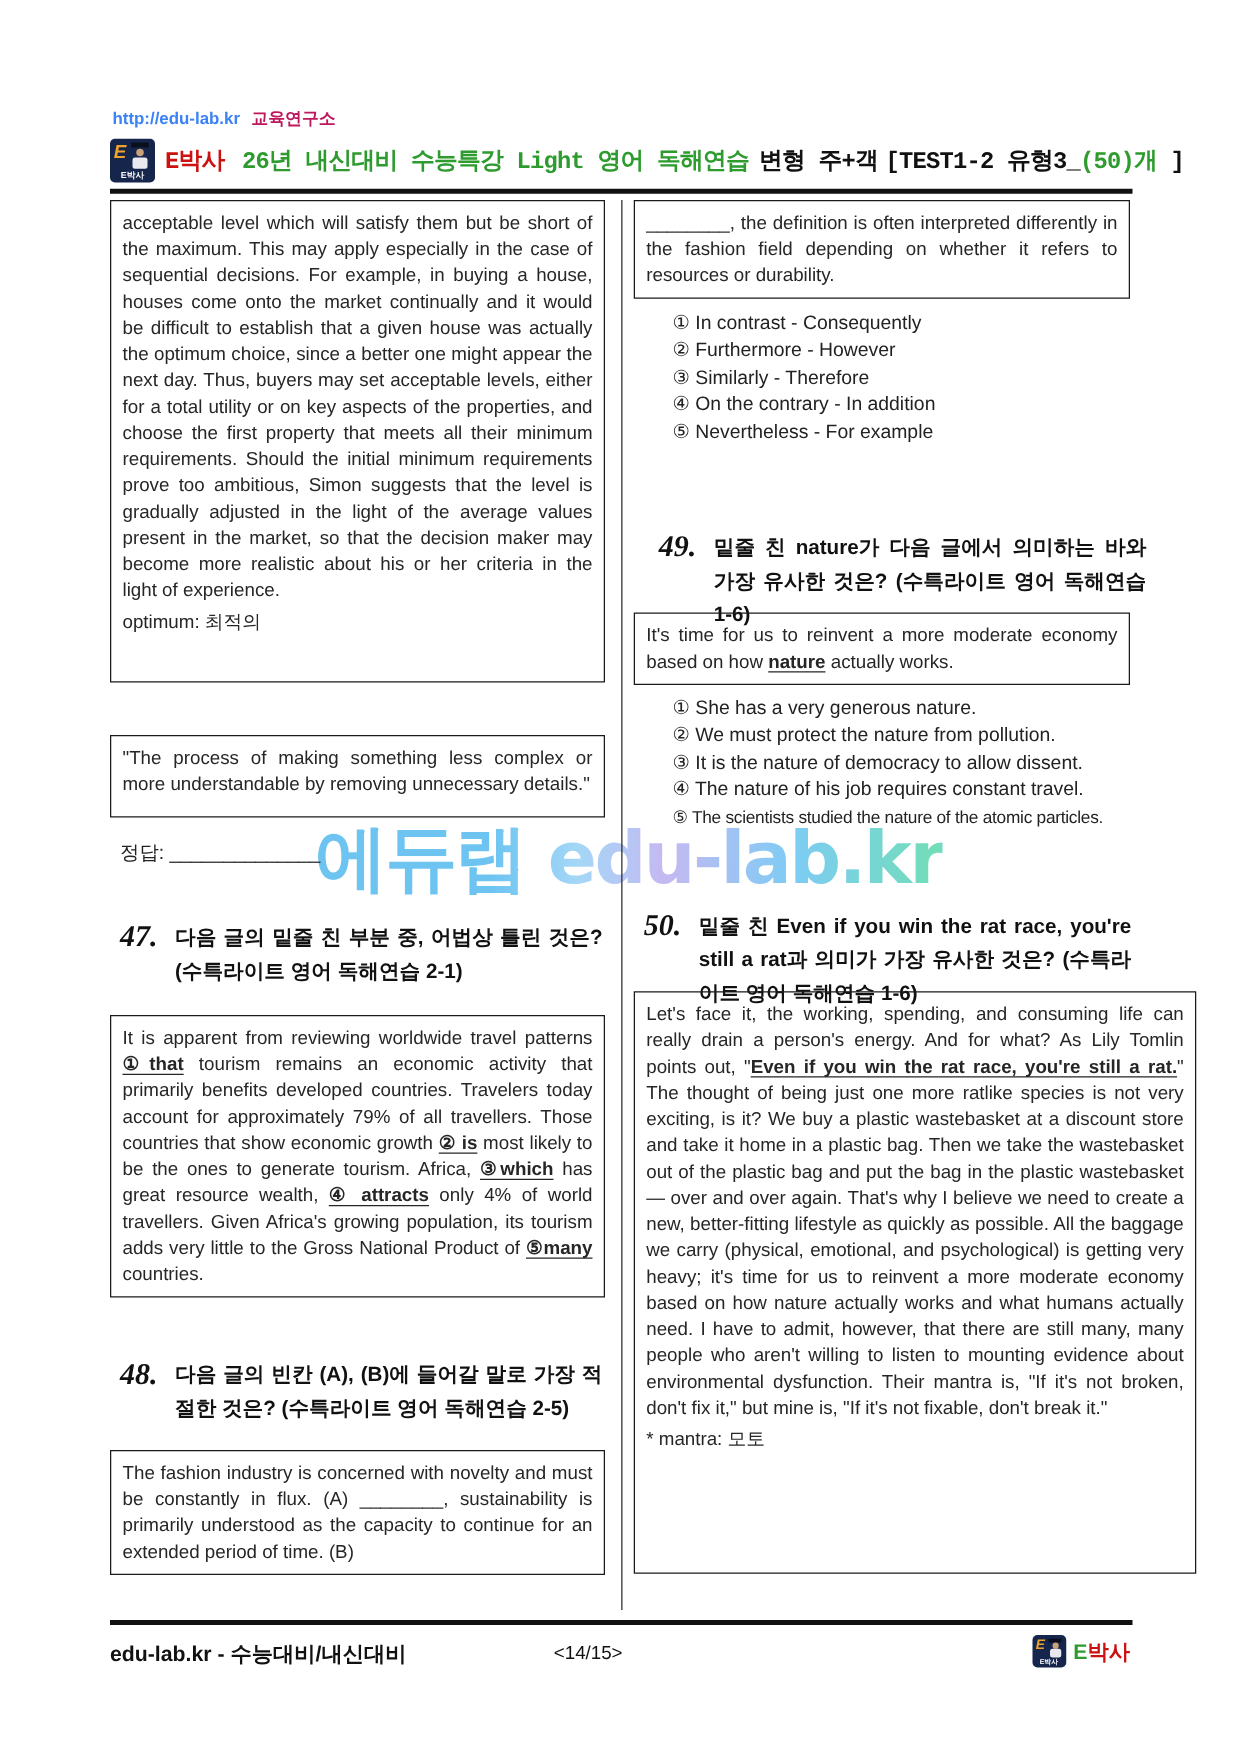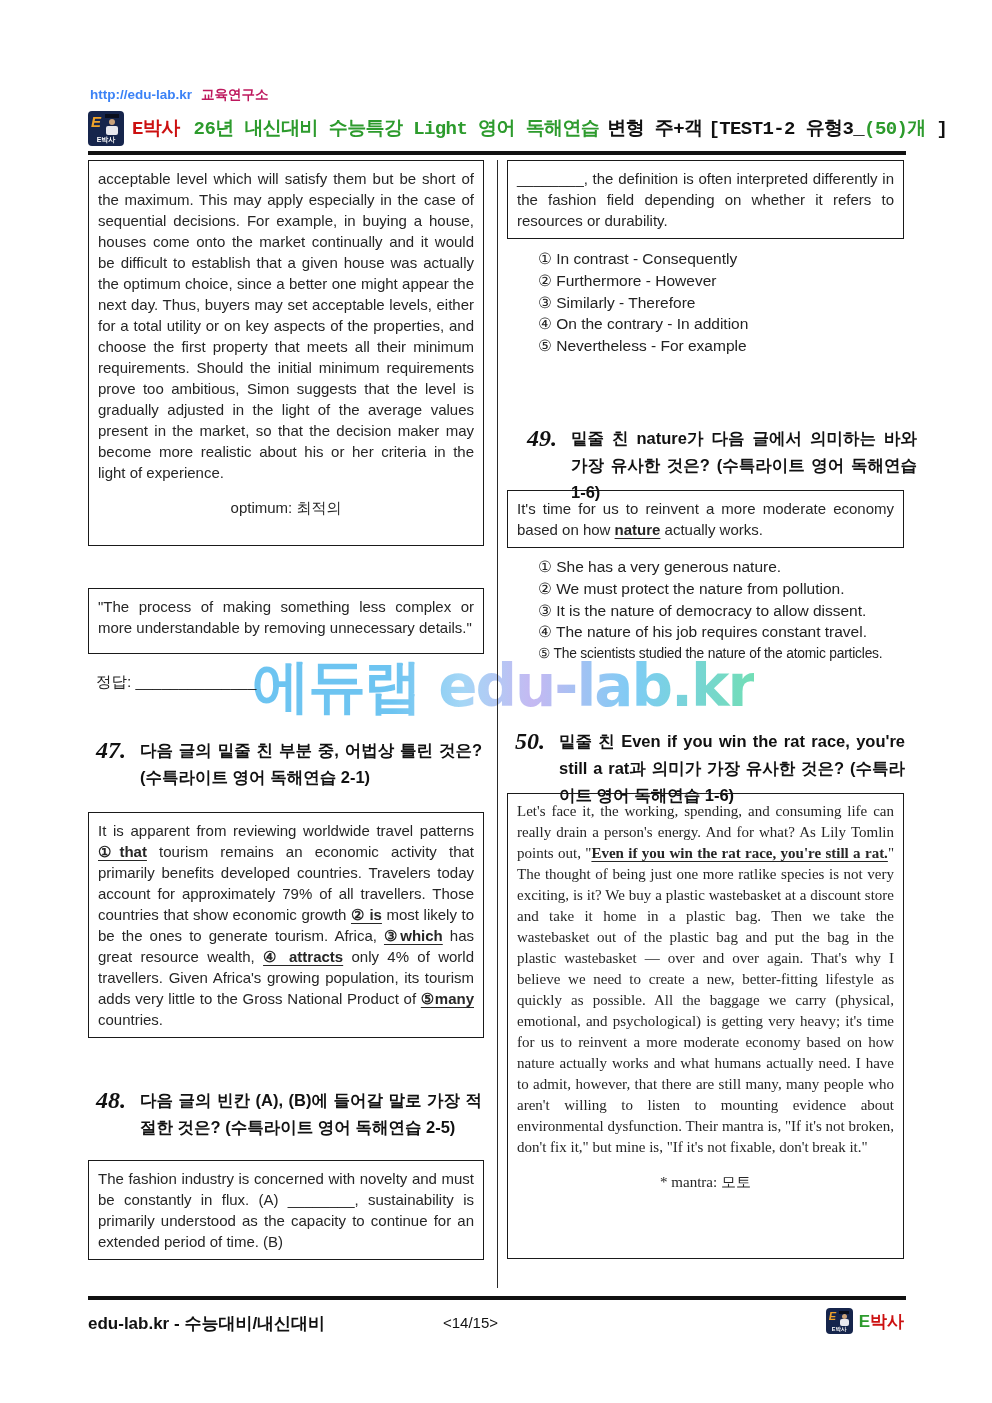--- a/index.html
+++ b/index.html
@@ -30,21 +30,21 @@
   .watermark{left:252px;top:648px;z-index:1;font-weight:bold;font-size:58px;letter-spacing:-2px;
      white-space:nowrap;font-family:"DejaVu Sans",sans-serif;
      background:linear-gradient(90deg,#49b6ee 0%,#49b6ee 28%,#8fcdf4 42%,#b7a8f0 56%,#5ec0f2 76%,#4fd6a4 100%);
      -webkit-background-clip:text;background-clip:text;color:transparent;opacity:0.8;}
 
   
   .col-divider{left:497px;top:160px;width:1px;height:1128px;background:#2a2a2a;z-index:2;}
 
   .tbox{border:1.6px solid #1a1a1a;box-sizing:border-box;padding:7px 9px;
         font-size:15px;line-height:21px;text-align:justify;color:#262626;z-index:2;}
-  .note-line{text-align:center;margin-top:14px;}
+  .note-line{text-align:left;margin-top:4px;}
 
   .answer-line{left:96px;top:672px;font-size:15.5px;color:#222;z-index:2;}
 
   .q-header{display:flex;z-index:2;}
   .q-num{flex:none;width:44px;font-family:"Liberation Serif",serif;font-style:italic;
          font-weight:bold;font-size:24px;line-height:26px;color:#111;}
   .q-title{flex:1;font-weight:bold;font-size:16.5px;line-height:27px;color:#111;text-align:justify;}
 
   .options{font-size:15.5px;line-height:21.8px;color:#222;z-index:2;white-space:nowrap;}
   .options-q49 div:nth-child(5){font-size:13.8px;letter-spacing:-0.2px;}
@@ -148,21 +148,21 @@
     <div>③ It is the nature of democracy to allow dissent.</div>
     <div>④ The nature of his job requires constant travel.</div>
     <div>⑤ The scientists studied the nature of the atomic particles.</div>
   </div>
 
 <div class="abs q-header" style="left:515px;top:728px;width:390px;">
   <div class="q-num">50.</div>
   <div class="q-title"><span>밑줄 친 </span><b class="useg" style="text-decoration: none;">Even if you win the rat race, you're still a rat</b><span>과 의미가 가장 유사한 것은? (수특라이트 영어 독해연습 1-6)</span></div>
 </div>
 
-<div class="abs tbox" style="left:507px;top:793px;width:397px;min-height:466px;font-family:Liberation Serif, serif;">
+<div class="abs tbox" style="left:507px;top:793px;width:450px;min-height:466px;">
   <span><span>Let's face it, the working, spending, and consuming life can really drain a person's energy. And for what? As Lily Tomlin points out, "</span><b class="useg">Even if you win the rat race, you're still a rat.</b><span>" The thought of being just one more ratlike species is not very exciting, is it? We buy a plastic wastebasket at a discount store and take it home in a plastic bag. Then we take the wastebasket out of the plastic bag and put the bag in the plastic wastebasket — over and over again. That's why I believe we need to create a new, better-fitting lifestyle as quickly as possible. All the baggage we carry (physical, emotional, and psychological) is getting very heavy; it's time for us to reinvent a more moderate economy based on how nature actually works and what humans actually need. I have to admit, however, that there are still many, many people who aren't willing to listen to mounting evidence about environmental dysfunction. Their mantra is, "If it's not broken, don't fix it," but mine is, "If it's not fixable, don't break it."</span></span>
   <div class="note-line">* mantra: 모토</div>
 </div>
 
 <div class="abs ftr-rule"></div>
 <div class="abs ftr-left">
   <span>edu-lab.kr</span>
   <span>-</span>
   <span>수능대비/내신대비</span>
 </div>

